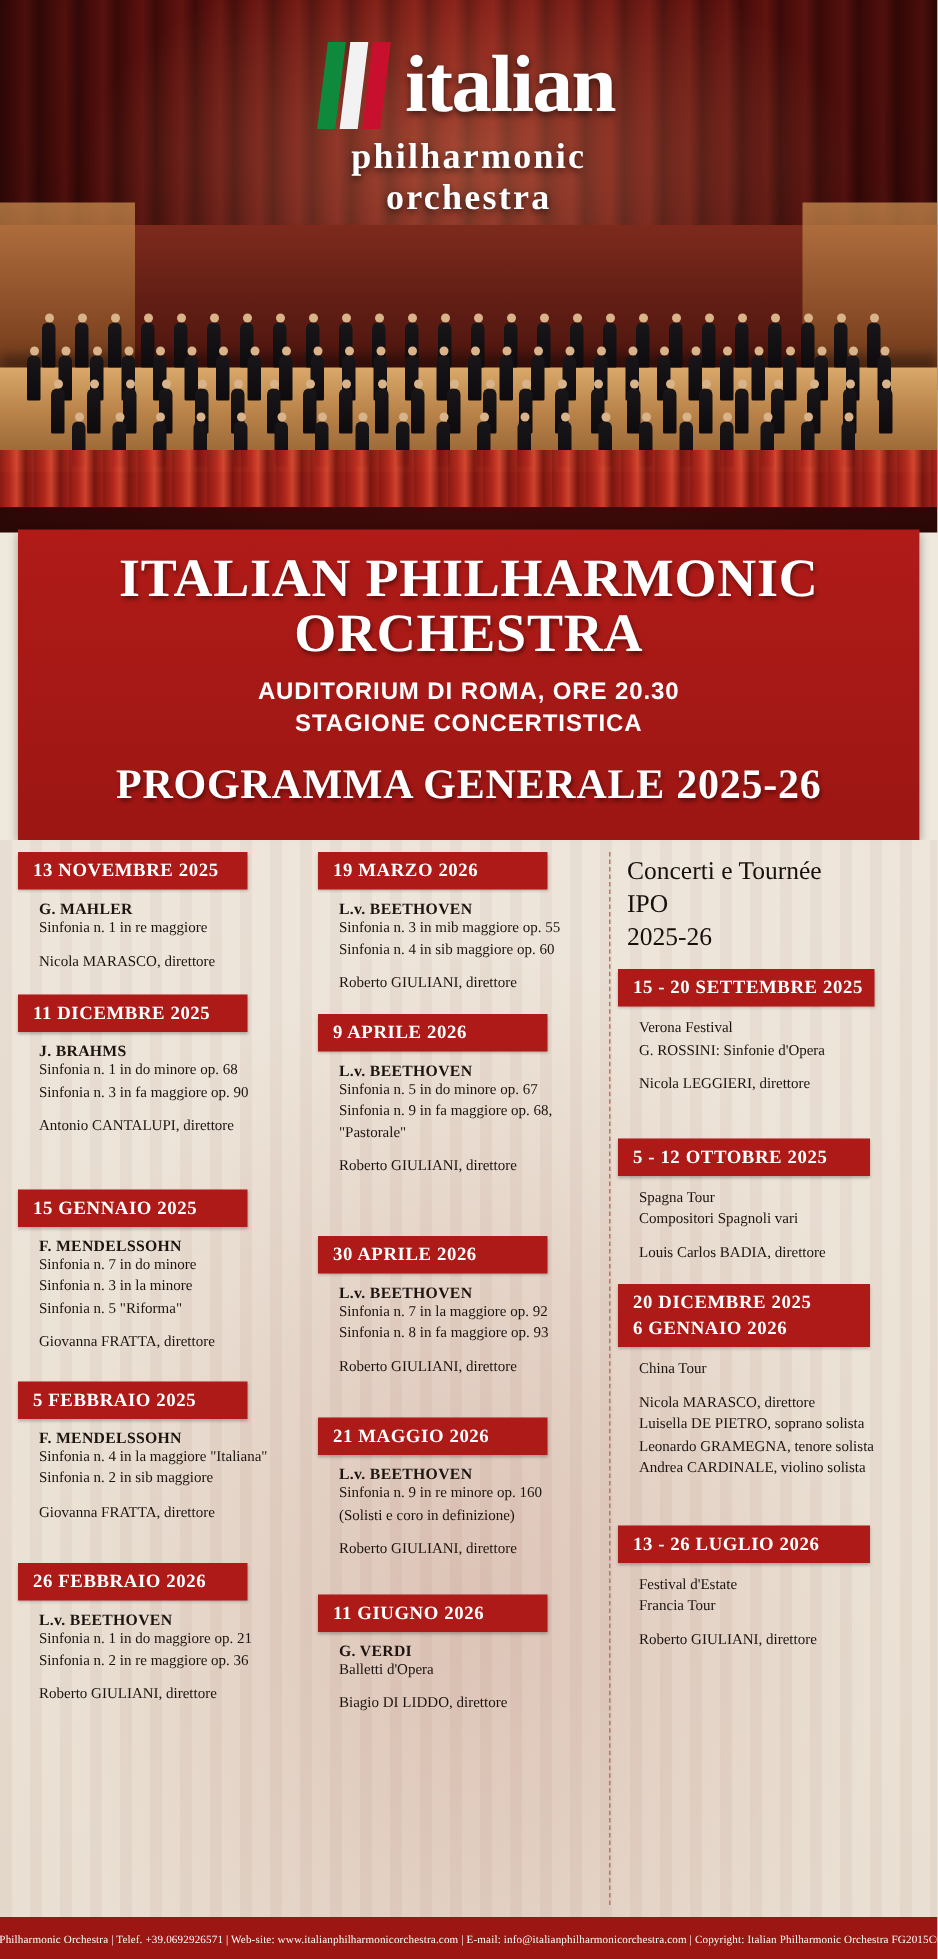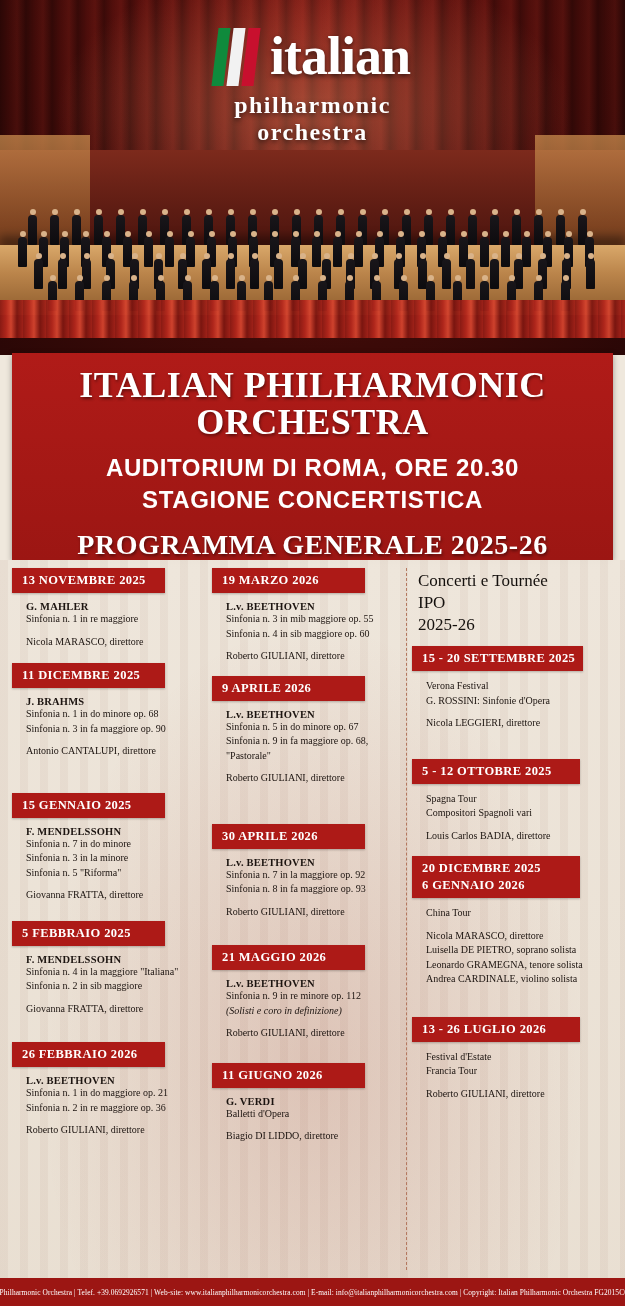--- a/index.html
+++ b/index.html
@@ -92,21 +92,21 @@
     background:linear-gradient(180deg,#b01b18 0%,#9c1613 100%);
     color:#fff;text-align:center;box-shadow:0 2px 6px rgba(0,0,0,.35);
   }
   .titleband h1{
     margin:0;padding:14px 10px 0;font-size:36px;font-weight:bold;line-height:1.02;
     letter-spacing:.5px;font-family:"Liberation Serif",serif;
     text-shadow:1px 2px 3px rgba(0,0,0,.45);
   }
   .titleband .sub{
     margin-top:12px;font-family:"Liberation Sans",sans-serif;font-weight:bold;
-    font-size:24px;letter-spacing:.6px;line-height:1.3;
+    font-size:16px;letter-spacing:.6px;line-height:1.3;
   }
   .titleband .prog{
     margin-top:14px;font-family:"Liberation Serif",serif;font-weight:bold;
     font-size:28px;letter-spacing:.5px;
     text-shadow:1px 2px 3px rgba(0,0,0,.45);
   }
 
   
   .content{
     position:absolute;left:0;top:560px;width:625px;height:718px;
@@ -135,21 +135,21 @@
   .datebar{
     background:#ad1a17;color:#fff;font-family:"Liberation Serif",serif;font-weight:bold;
     font-size:12.5px;letter-spacing:.4px;padding:5px 8px 5px 10px;
     display:inline-block;min-width:135px;box-shadow:0 1px 2px rgba(0,0,0,.25);
   }
   .datebar.wide{min-width:150px;}
   .datebar .l2{display:block;margin-top:2px;}
   .items{padding:8px 4px 0 14px;color:#1c1410;}
   .items .comp{font-family:"Liberation Serif",serif;font-weight:bold;font-size:10.5px;letter-spacing:.2px;}
   .items .work{font-family:"Liberation Serif",serif;font-size:10px;line-height:1.45;}
-  .items .work.it{font-style:italic;}
+  .items .work.it{}
   .items .cond{font-family:"Liberation Serif",serif;font-size:10px;margin-top:8px;line-height:1.45;}
 
   .ipo-head{
     font-family:"Liberation Serif",serif;font-size:17px;color:#14100d;line-height:1.3;
     padding:2px 0 10px 6px;
   }
 
   
   .footer{
     position:absolute;left:0;bottom:0;width:625px;height:28px;
@@ -346,21 +346,21 @@
               <div class="cond">Roberto GIULIANI, direttore</div>
             </div></div>
           <div class="block" style="margin-bottom: 26px;"><div class="datebar">30 APRILE 2026</div><div class="items">
               <div class="comp">L.v. BEETHOVEN</div>
               <div class="work">Sinfonia n. 7 in la maggiore op. 92</div>
               <div class="work">Sinfonia n. 8 in fa maggiore op. 93</div>
               <div class="cond">Roberto GIULIANI, direttore</div>
             </div></div>
           <div class="block" style="margin-bottom: 22px;"><div class="datebar">21 MAGGIO 2026</div><div class="items">
               <div class="comp">L.v. BEETHOVEN</div>
-              <div class="work">Sinfonia n. 9 in re minore op. 112</div>
+              <div class="work">Sinfonia n. 9 in re minore op. 160</div>
               <div class="work it">(Solisti e coro in definizione)</div>
               <div class="cond">Roberto GIULIANI, direttore</div>
             </div></div>
           <div class="block" style="margin-bottom: 22px;"><div class="datebar">11 GIUGNO 2026</div><div class="items">
               <div class="comp">G. VERDI</div>
               <div class="work">Balletti d'Opera</div>
               <div class="cond">Biagio DI LIDDO, direttore</div>
             </div></div>
         </div>
       <div class="col col-c" id="col-c">

